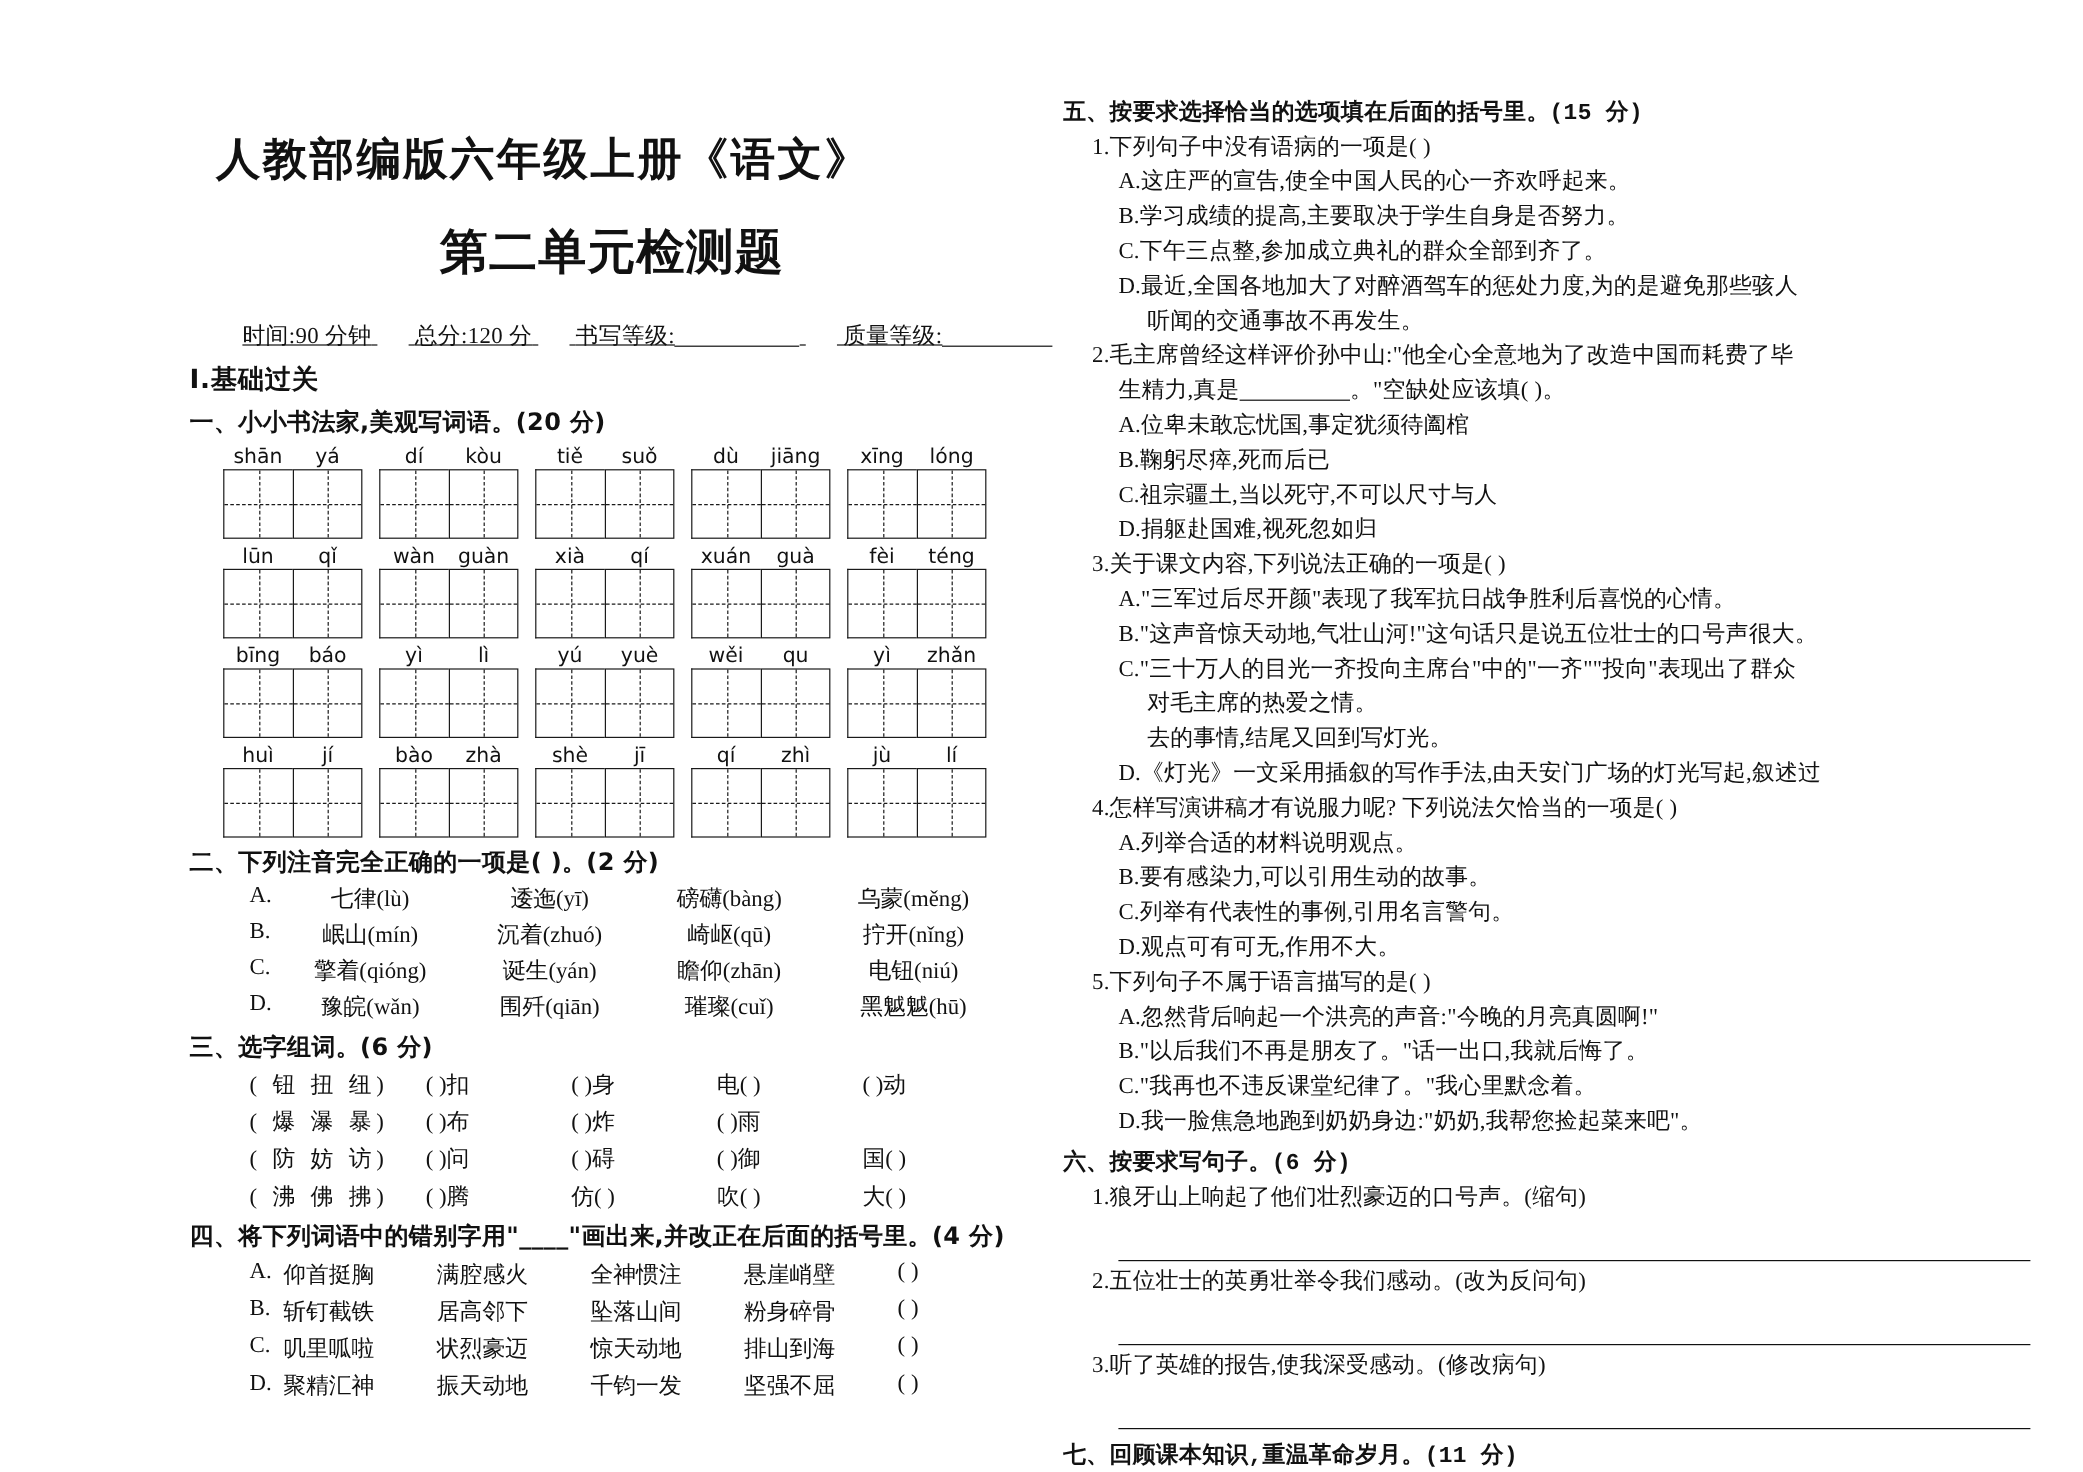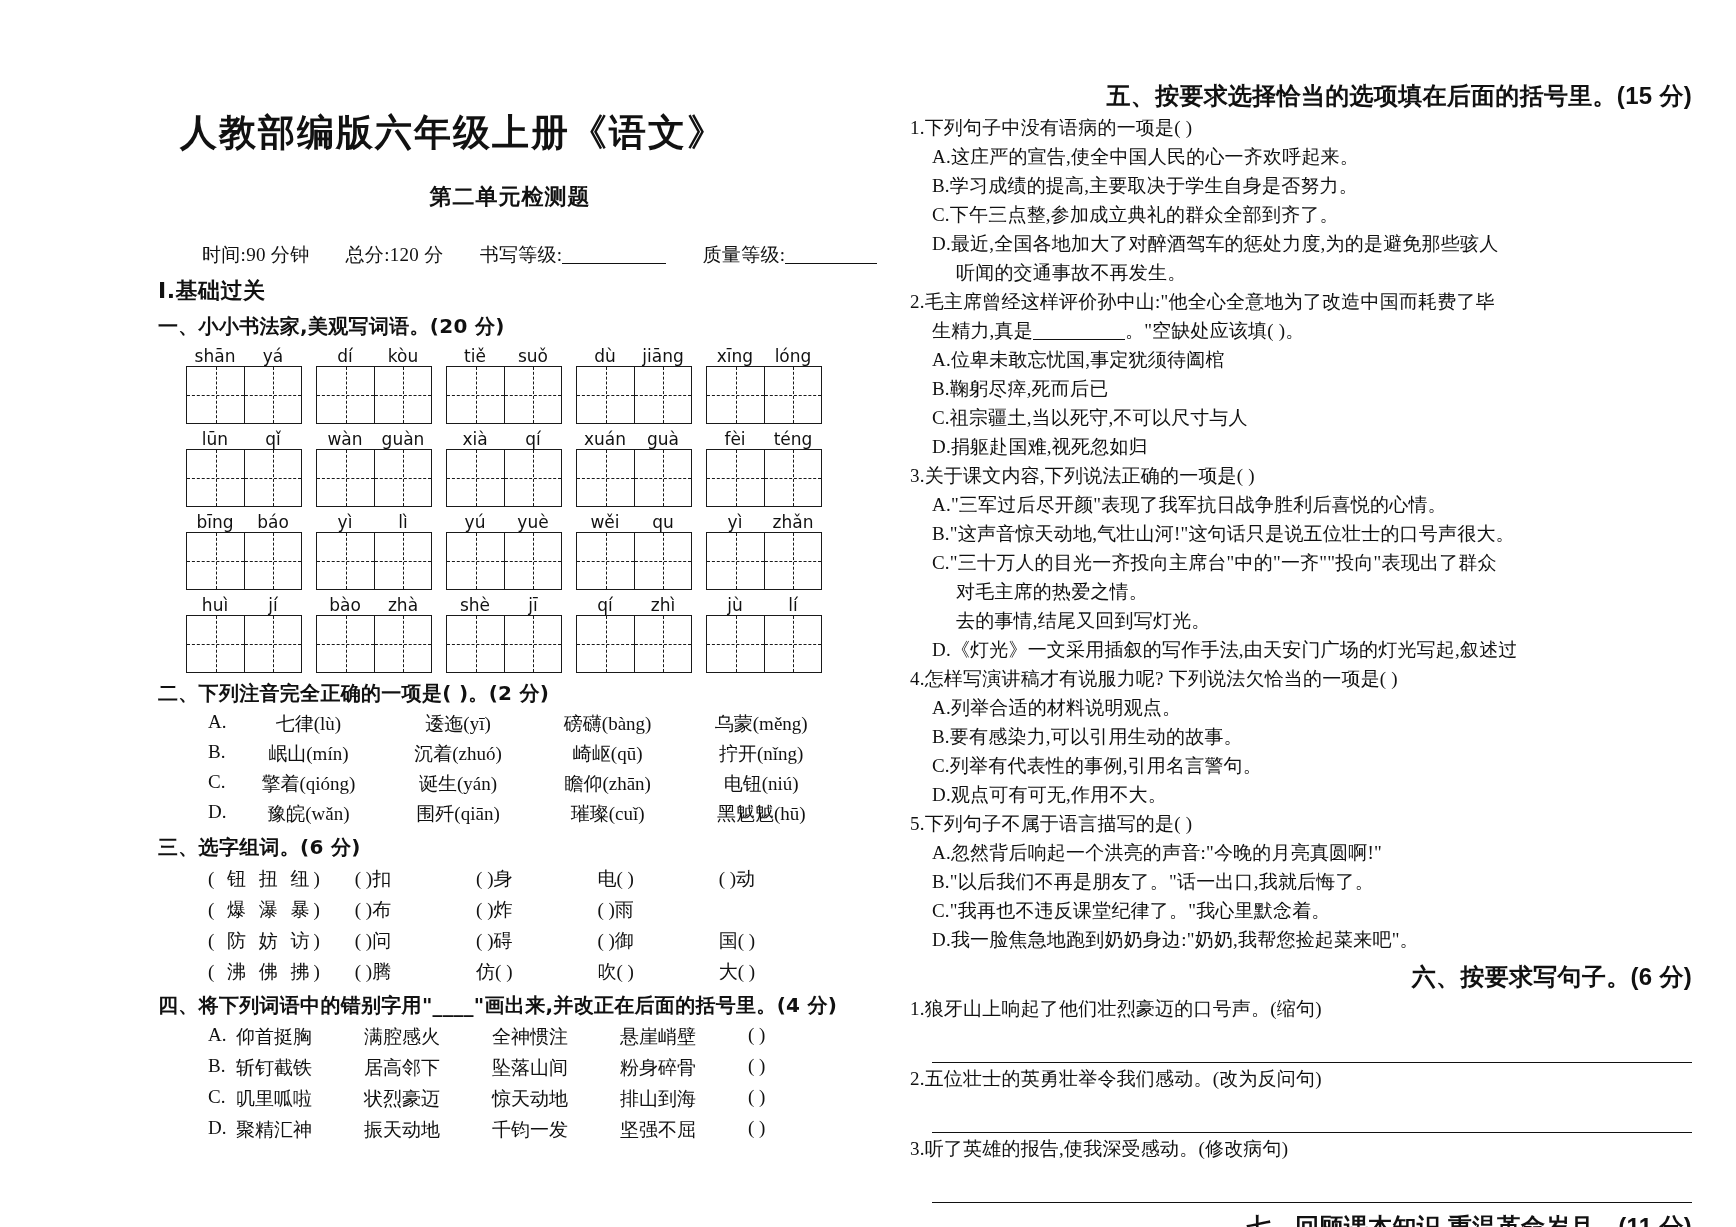--- a/index.html
+++ b/index.html
@@ -45,31 +45,32 @@
     font-family: "DejaVu Sans", "Liberation Sans", sans-serif;
     font-weight: bold;
     font-size: 37px;
     letter-spacing: 2px;
     margin: 36px 0 0 0;
     white-space: nowrap;
   }
   .doc-subtitle {
     font-family: "DejaVu Sans", "Liberation Sans", sans-serif;
     font-weight: bold;
-    font-size: 22px;
+    font-size: 40px;
     letter-spacing: 1px;
     text-align: center;
     margin: 24px 0 0 0;
   }
   .meta-line {
     font-size: 19px;
     margin: 30px 0 0 0;
     padding-left: 22px;
     white-space: nowrap;
     letter-spacing: 0.3px;
+    text-decoration: underline;
   }
   .meta-line .blank {
     display: inline-block;
     width: 104px;
     border-bottom: 1.5px solid #111;
     vertical-align: -3px;
   }
   .meta-line .blank.short {
     width: 92px;
   }
@@ -83,26 +84,25 @@
     letter-spacing: 0.5px;
   }
   .sec-title {
     font-family: "DejaVu Sans", "Liberation Sans", sans-serif;
     font-weight: bold;
     font-size: 20px;
     margin: 7px 0 4px -22px;
     letter-spacing: 0.3px;
   }
   .sec-title-r {
-    font-family: Liberation Sans, sans-serif;
+    font-family: Liberation Mono, monospace;
     font-weight: bold;
-    font-size: 24px;
+    font-size: 19px;
     margin: 8px 0 3px 0;
     letter-spacing: 0.3px;
-    text-align: right;
   }
 
   
   .pinyin-block { margin-top: 4px; }
   .pinyin-row { margin-bottom: 3px; }
   .pinyin-labels {
     display: flex;
     font-family: "DejaVu Sans", "Liberation Sans", sans-serif;
     font-size: 17px;
     height: 22px;

